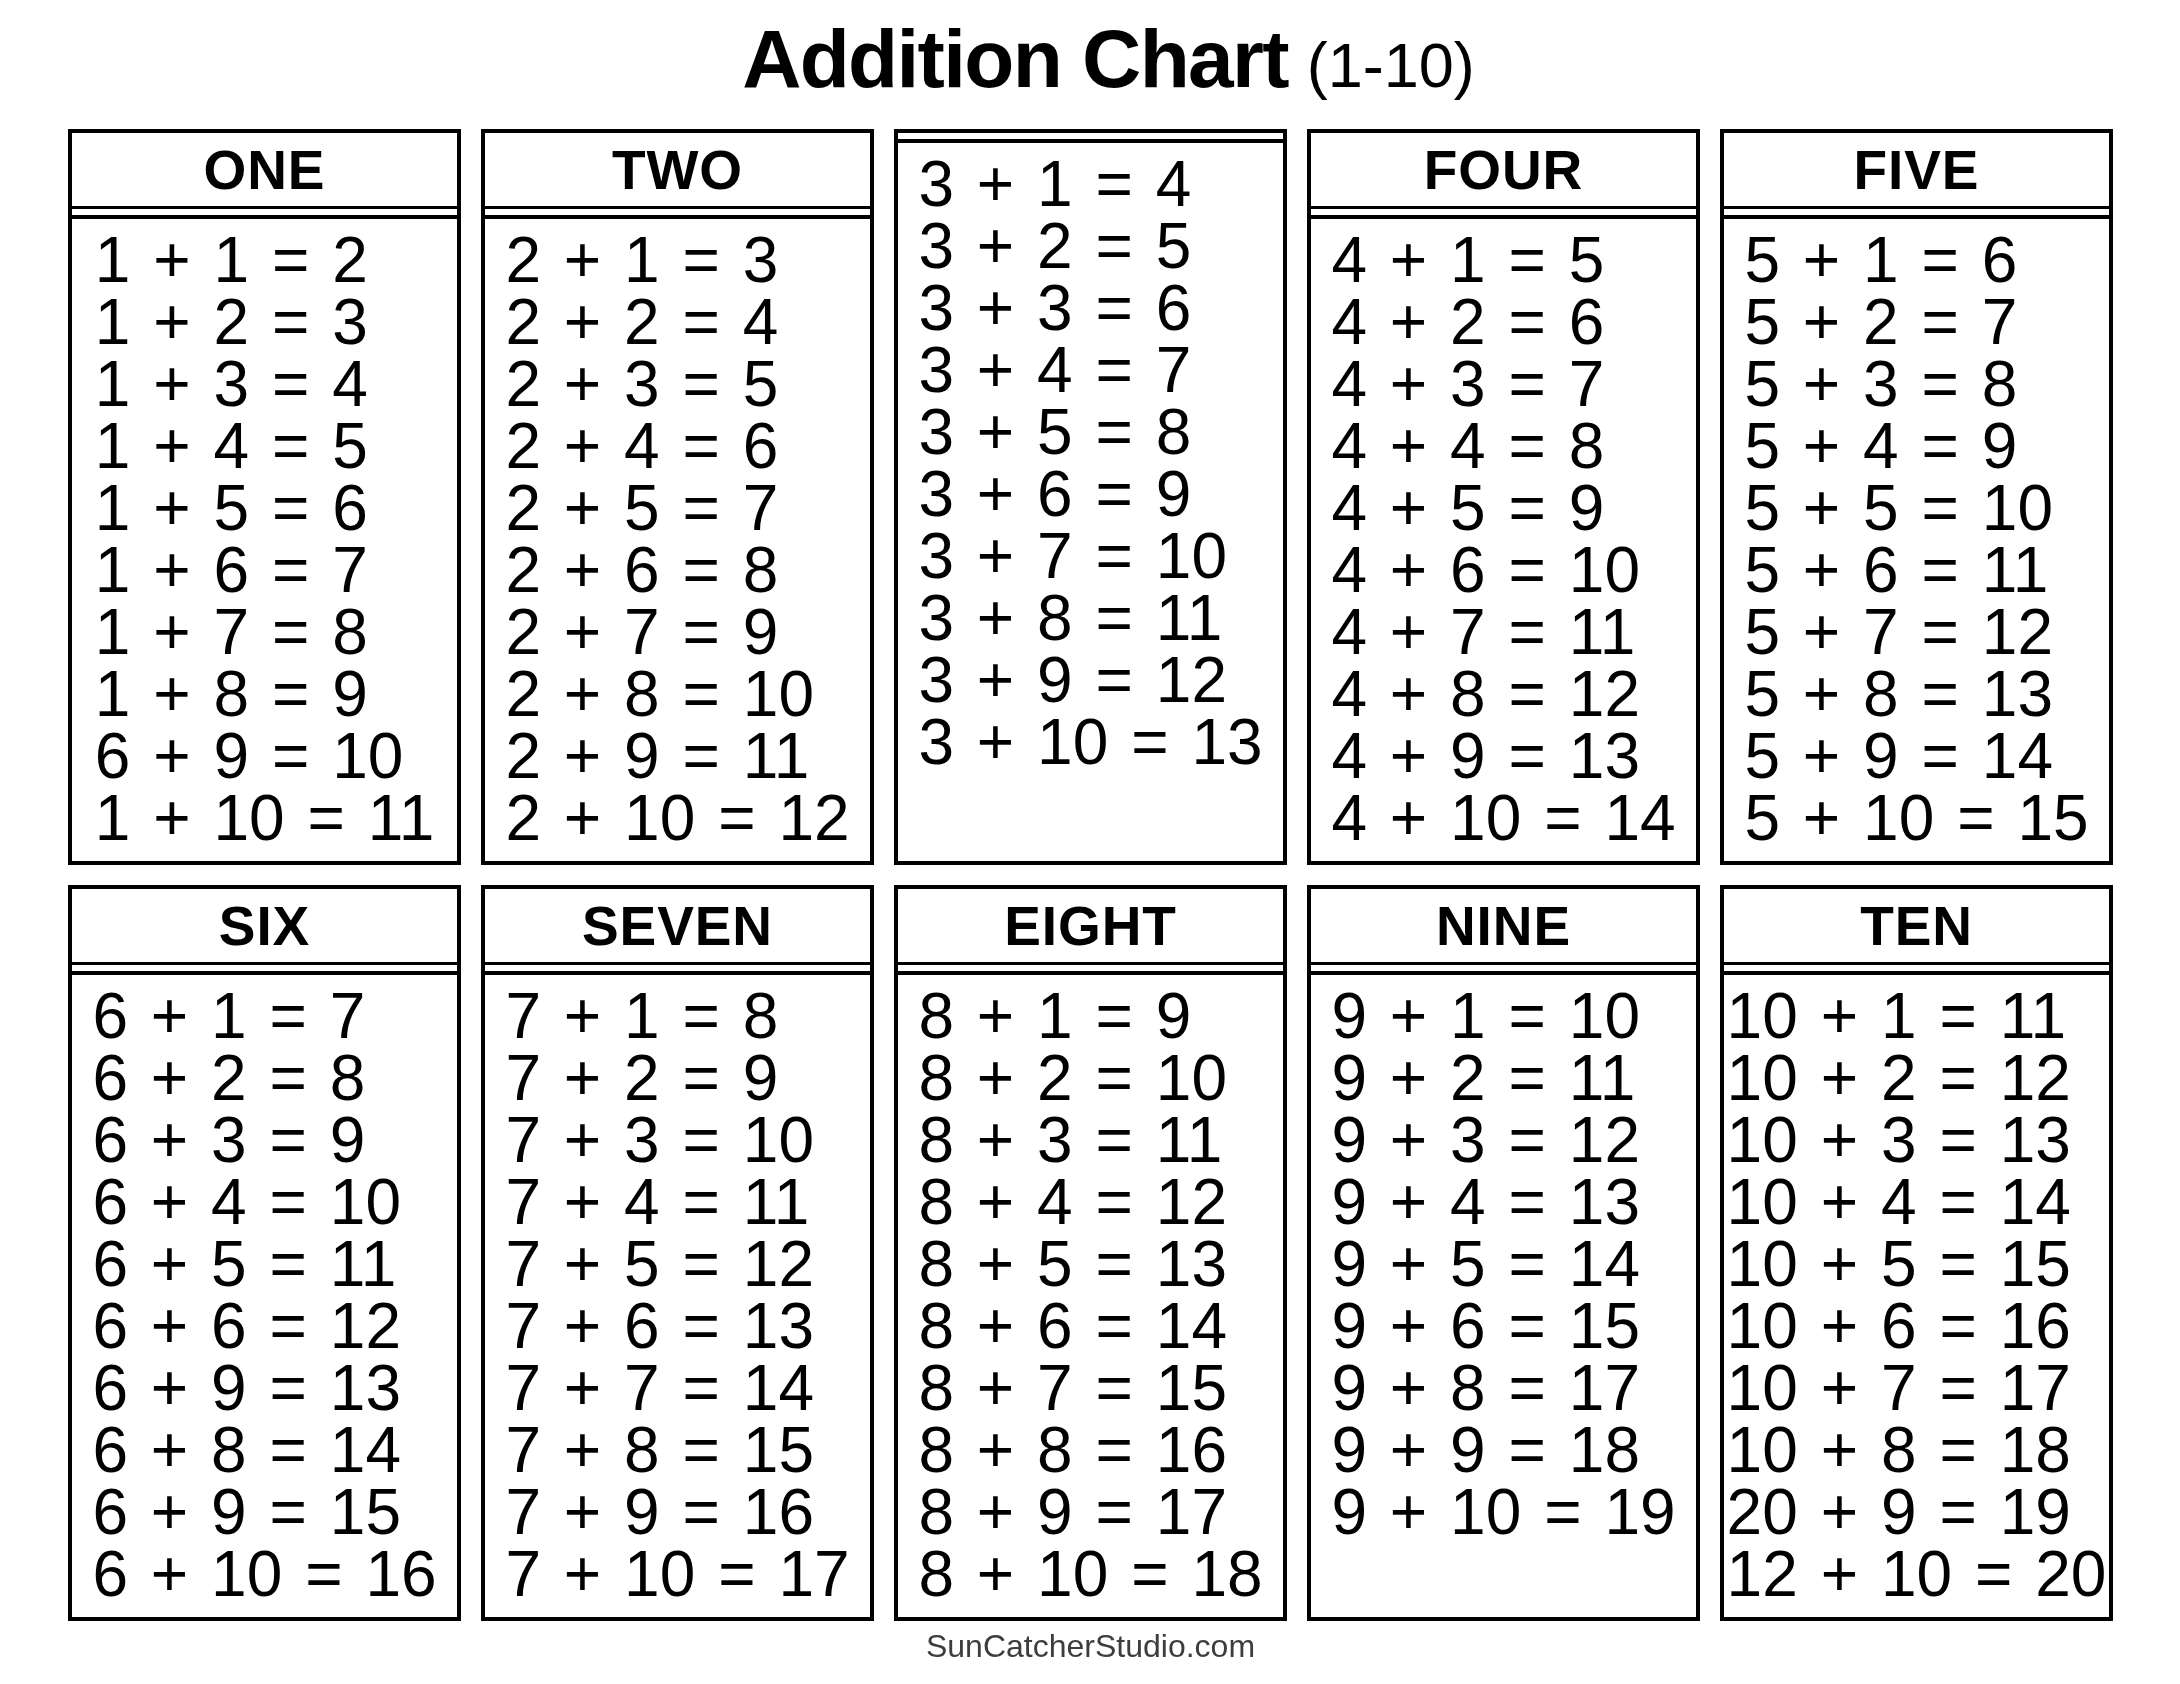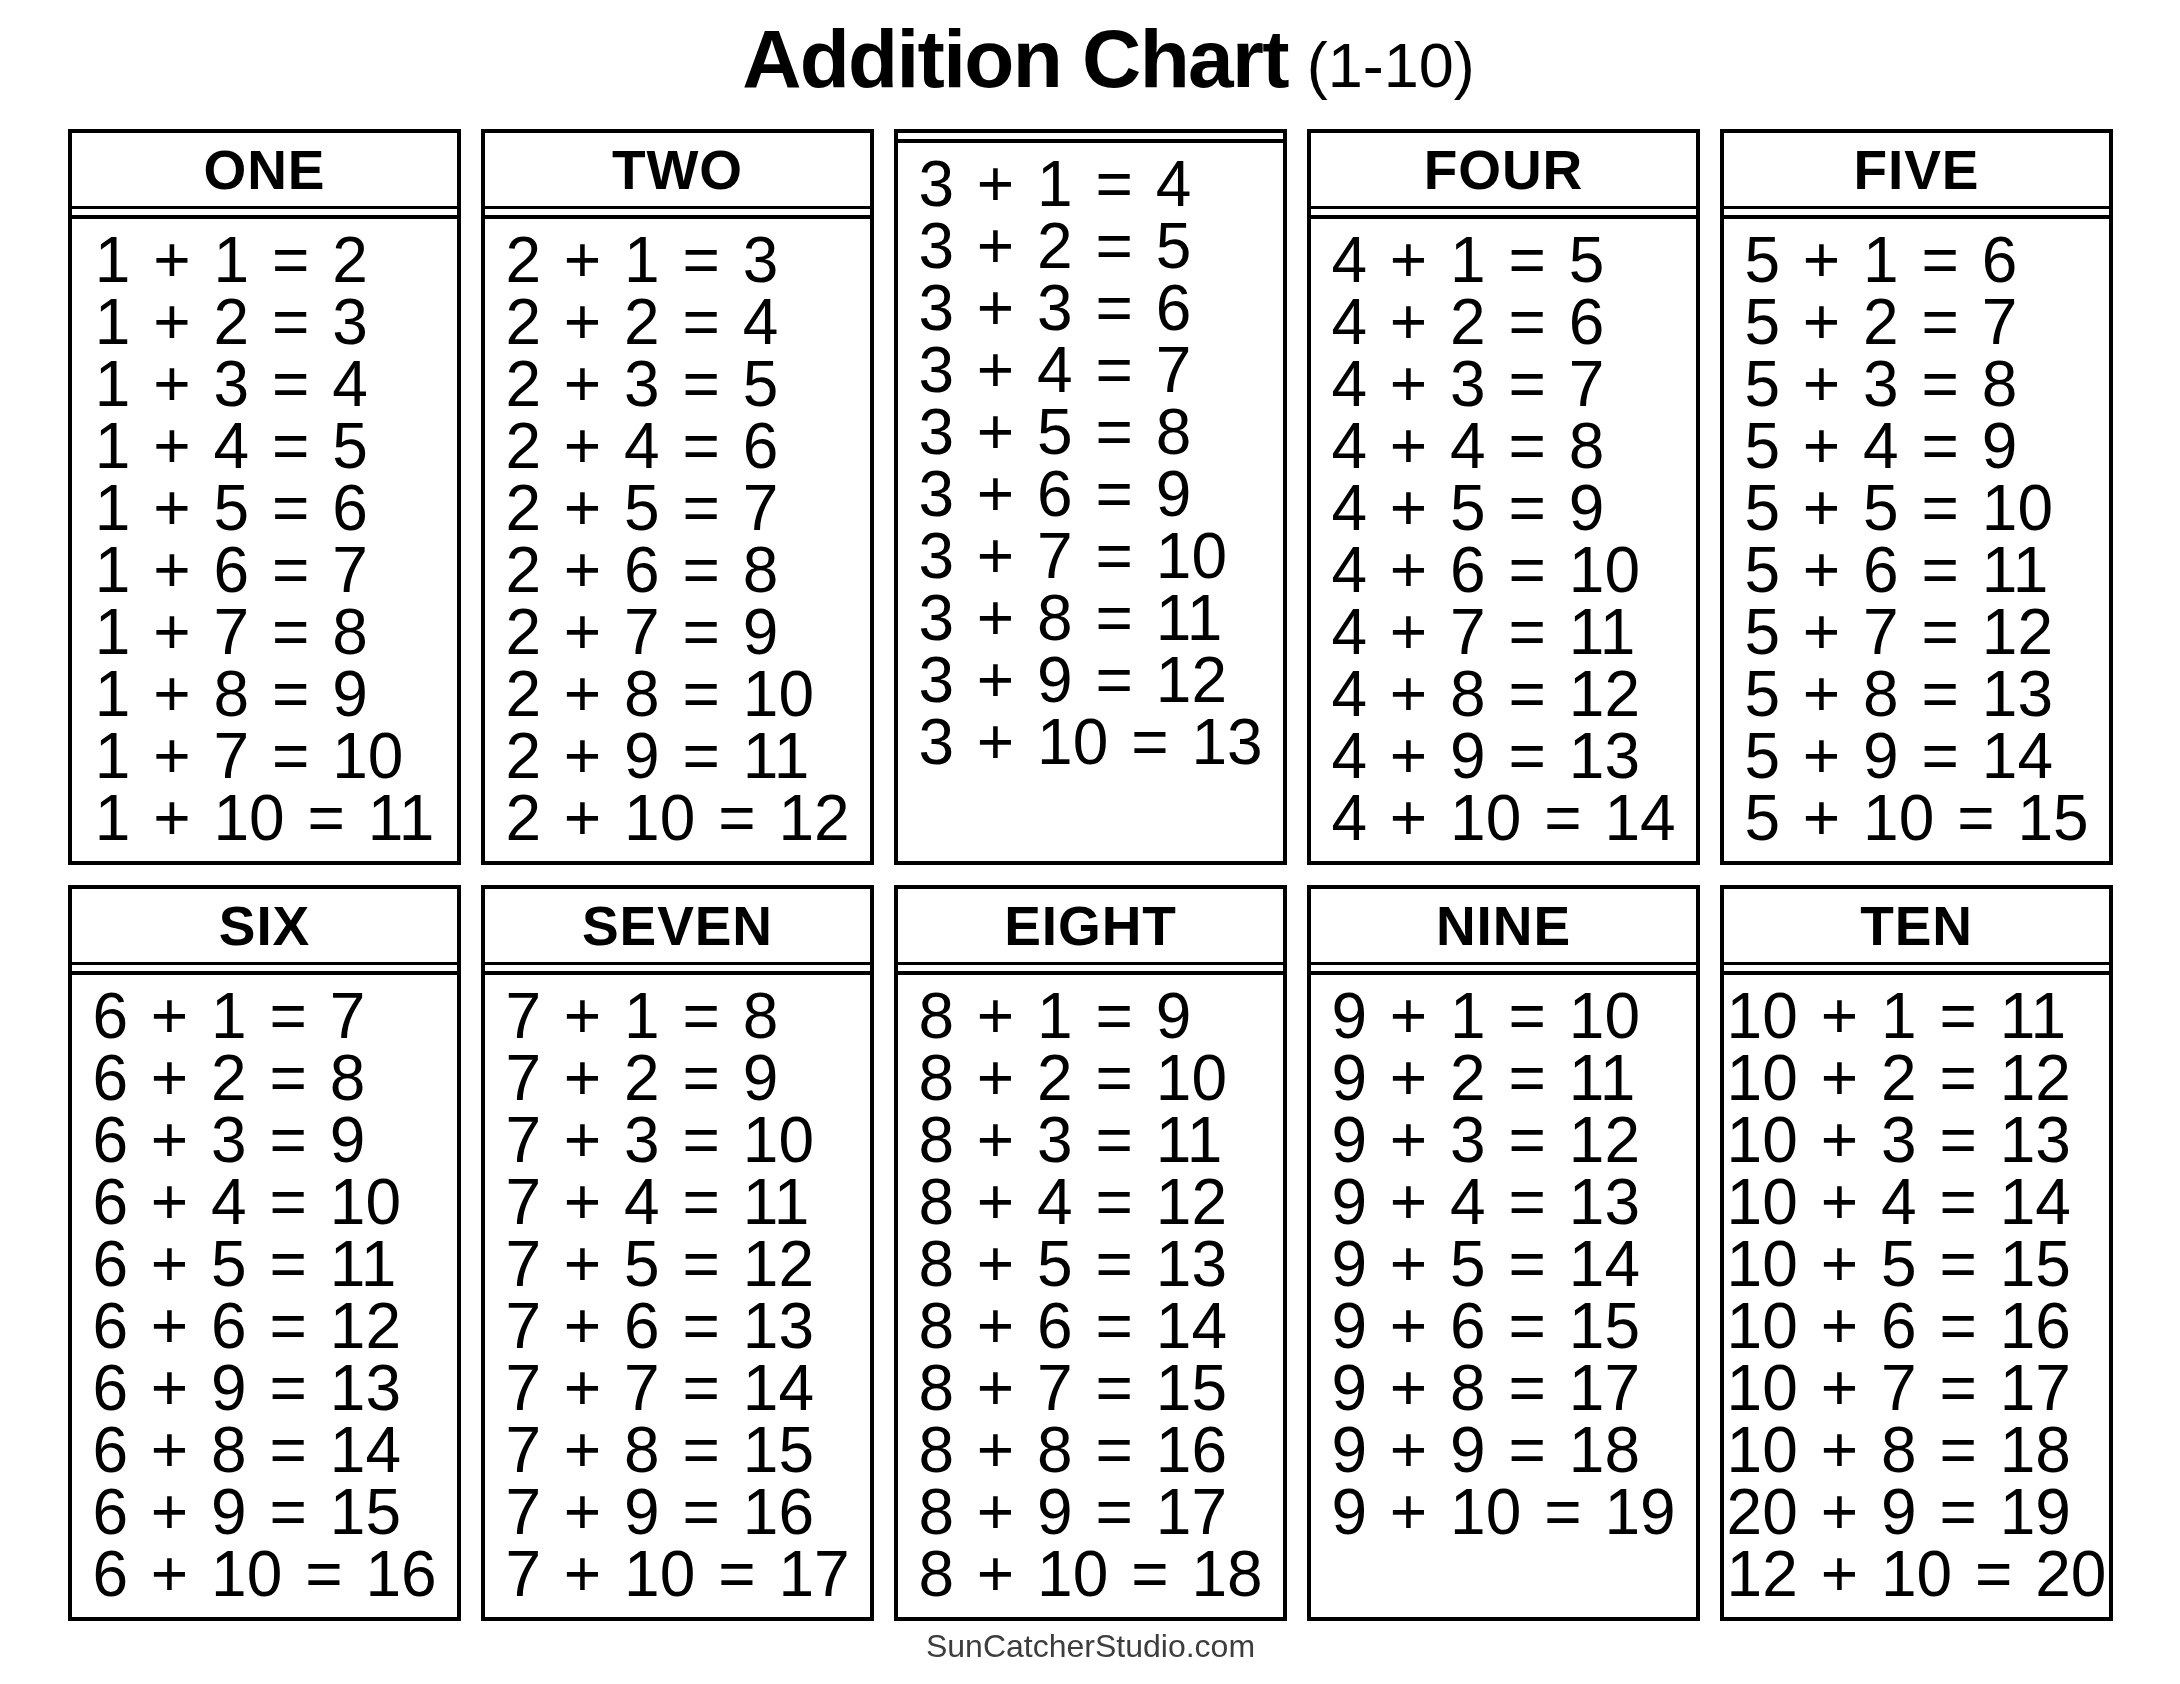--- a/index.html
+++ b/index.html
@@ -87,21 +87,21 @@
 
 <div class="page">
   <header class="title">
     <span class="title-main">Addition Chart</span><span class="title-range">(1-10)</span>
   </header>
 
   <main class="grid" id="grid">
   <section class="card">
     <div class="card-header">ONE</div>
     <div class="card-body">
-      <div class="equations"><div>1 + 1 = 2</div><div>1 + 2 = 3</div><div>1 + 3 = 4</div><div>1 + 4 = 5</div><div>1 + 5 = 6</div><div>1 + 6 = 7</div><div>1 + 7 = 8</div><div>1 + 8 = 9</div><div>1 + 7 = 10</div><div>1 + 10 = 11</div></div>
+      <div class="equations"><div>1 + 1 = 2</div><div>1 + 2 = 3</div><div>1 + 3 = 4</div><div>1 + 4 = 5</div><div>1 + 5 = 6</div><div>1 + 6 = 7</div><div>1 + 7 = 8</div><div>1 + 8 = 9</div><div>6 + 9 = 10</div><div>1 + 10 = 11</div></div>
     </div>
   </section>
 
   <section class="card">
     <div class="card-header">TWO</div>
     <div class="card-body">
       <div class="equations"><div>2 + 1 = 3</div><div>2 + 2 = 4</div><div>2 + 3 = 5</div><div>2 + 4 = 6</div><div>2 + 5 = 7</div><div>2 + 6 = 8</div><div>2 + 7 = 9</div><div>2 + 8 = 10</div><div>2 + 9 = 11</div><div>2 + 10 = 12</div></div>
     </div>
   </section>
 

